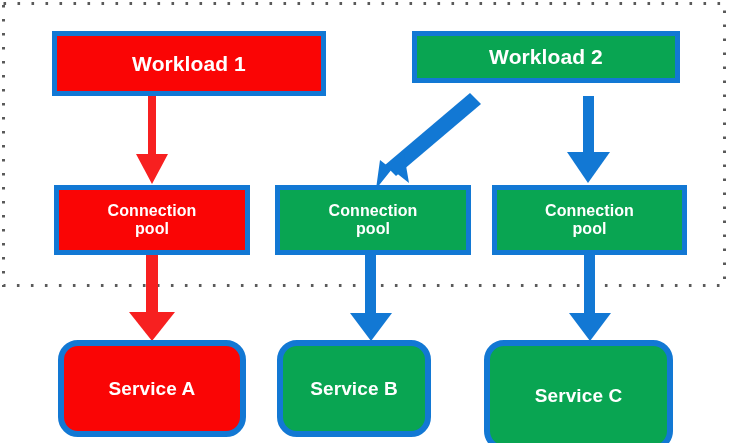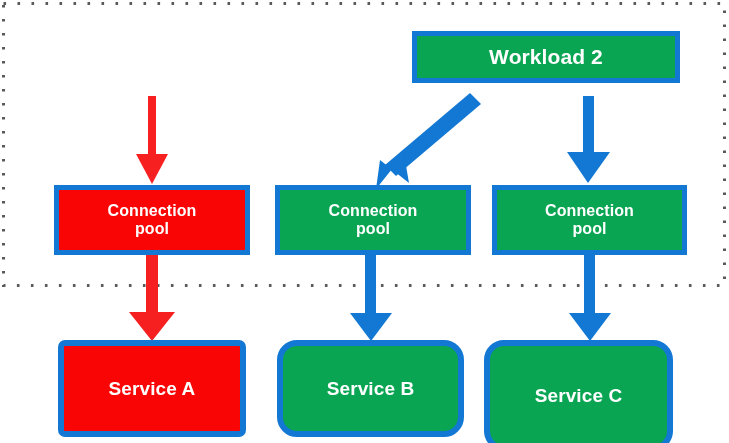--- a/index.html
+++ b/index.html
@@ -93,20 +93,24 @@
       <rect x="365" y="255" width="11" height="62" fill="#1278D4"></rect>
       <polygon points="350,313 392,313 371,341" fill="#1278D4"></polygon>
     </g>
 
     <g>
       <rect x="584" y="255" width="11" height="62" fill="#1278D4"></rect>
       <polygon points="569,313 611,313 590,341" fill="#1278D4"></polygon>
     </g>
   </svg>
 
+  <div class="node node-workload" style="left:52px; top:31px; width:274px; height:65px;
+              background:#FA0505; border-color:#1278D4;">
+    <span class="node-label">Workload 1</span>
+  </div>
 
   <div class="node node-workload" style="left:412px; top:31px; width:268px; height:52px;
               background:#09A552; border-color:#1278D4;">
     <span class="node-label">Workload 2</span>
   </div>
 
   <div class="node node-pool" style="left:54px; top:185px; width:196px; height:70px;
               background:#FA0505; border-color:#1278D4;">
     <span class="node-label">Connection
 pool</span>
@@ -118,25 +122,25 @@
 pool</span>
   </div>
 
   <div class="node node-pool" style="left:492px; top:185px; width:195px; height:70px;
               background:#09A552; border-color:#1278D4;">
     <span class="node-label">Connection
 pool</span>
   </div>
 
   <div class="node node-service" style="left:58px; top:340px; width:188px; height:97px;
-              background:#FA0505; border-color:#1278D4;border-radius:7px;">
+              background:#FA0505; border-color:#1278D4;">
     <span class="node-label">Service A</span>
   </div>
 
-  <div class="node node-service" style="left:277px; top:340px; width:187px; height:97px;
+  <div class="node node-service" style="left:277px; top:340px; width:154px; height:97px;
               background:#09A552; border-color:#1278D4;">
     <span class="node-label">Service B</span>
   </div>
 
   <div class="node node-service" style="left:484px; top:340px; width:189px; height:111px;
               background:#09A552; border-color:#1278D4;text-align:center;">
     <span class="node-label">Service C</span>
   </div>
 
 </div>

